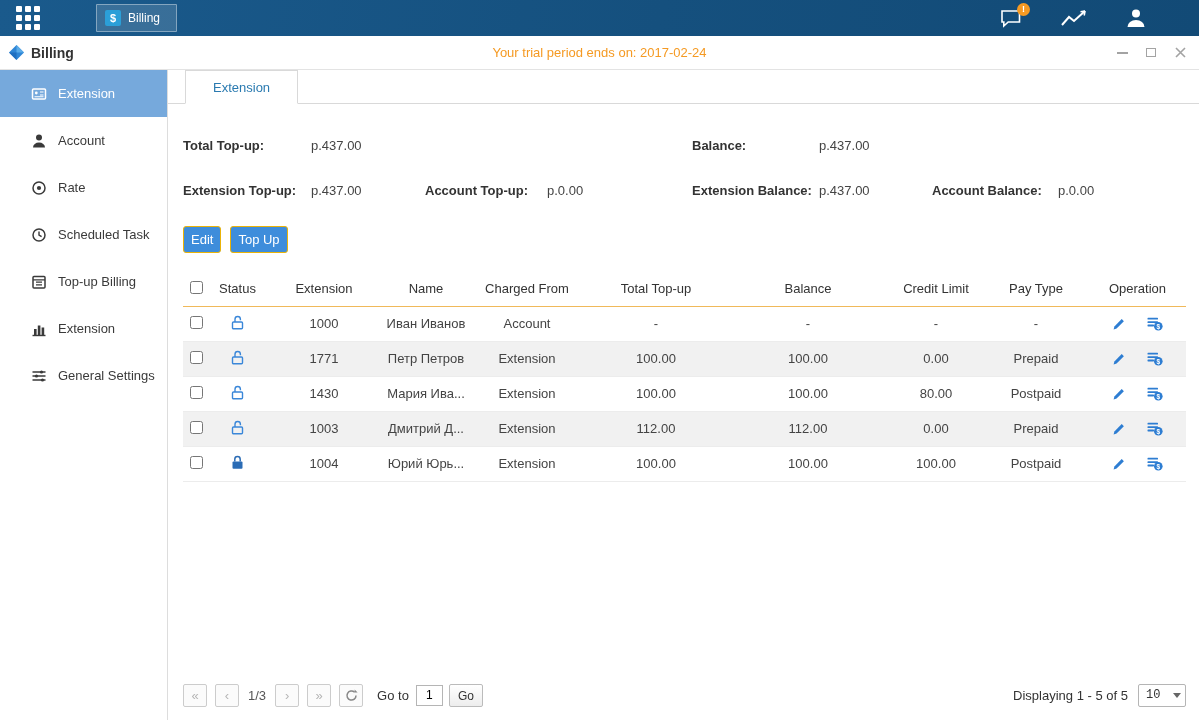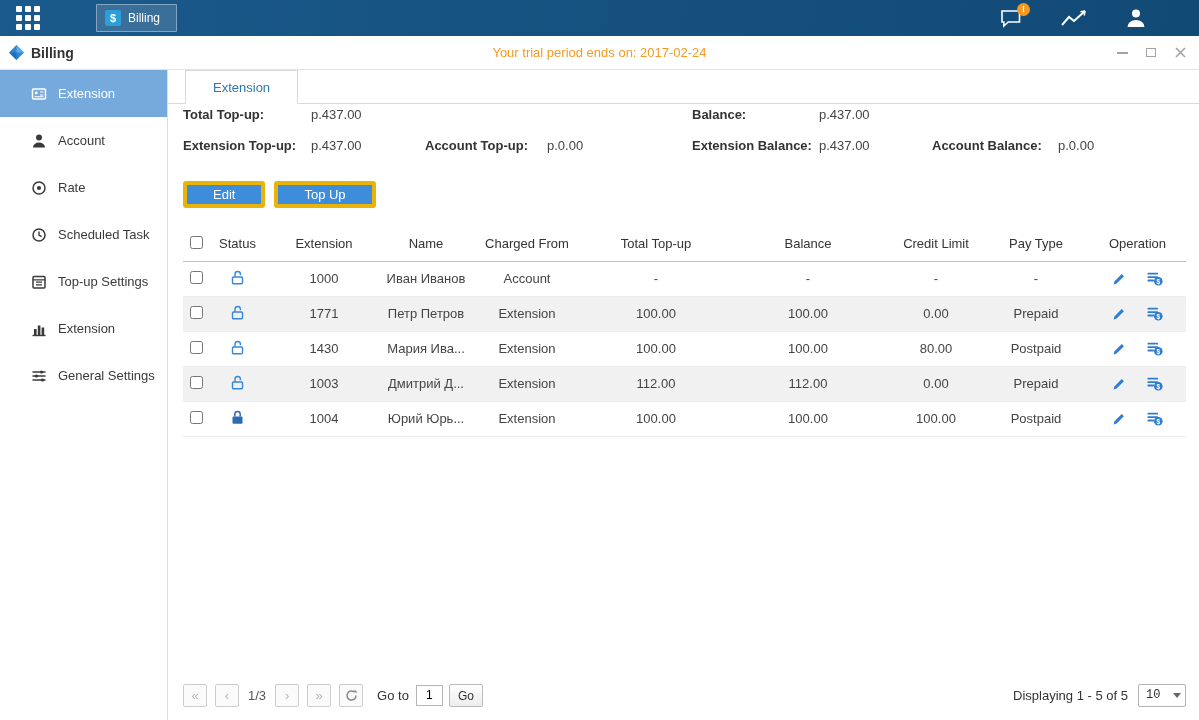--- a/index.html
+++ b/index.html
@@ -45,30 +45,30 @@
   .main { flex:1; min-width:0; display:flex; flex-direction:column; }
 
   
   .tabstrip { height:34px; border-bottom:1px solid #d9d9d9; display:flex; align-items:flex-end; }
   .page-tab { margin-left:17px; margin-bottom:-1px; height:34px; line-height:33px; padding:0 27px;
     background:#fff; border:1px solid #d9d9d9; border-bottom:1px solid #fff; color:#2a7ab0;
     font-size:13px; cursor:pointer; }
 
   
   .content { flex:1; display:flex; flex-direction:column; padding:0 13px 10px 15px; min-height:0; }
-  .summary { margin-top:2px; display:grid; row-gap:13px; line-height:18px;
+  .summary { margin-top:33px; display:grid; row-gap:27px; line-height:18px;
     grid-template-columns:128px 114px 122px 145px 127px 113px 126px 1fr; }
   .summary .lab { font-weight:bold; color:#333; }
   .summary .val { color:#444; }
   .c1{grid-column:1} .c2{grid-column:2} .c3{grid-column:3} .c4{grid-column:4}
   .c5{grid-column:5} .c6{grid-column:6} .c7{grid-column:7} .c8{grid-column:8}
 
   .btn-row { margin-top:26px; display:flex; gap:9px; }
-  .btn-blue { background:#3e8ddb; border:4px solid #eab308; color:#fff; font-size:13px;
-    height:27px; padding:0 26px; border-radius:3px; cursor:pointer;
+  .btn-blue { background:#3e8ddb; border:1px solid #eab308; color:#fff; font-size:13px;
+    height:27px; padding:0 7px; border-radius:3px; cursor:pointer;
     font-family:"Liberation Sans", sans-serif; }
 
   table { margin-top:19px; width:100%; border-collapse:collapse; table-layout:fixed; }
   thead th { height:34px; font-weight:normal; color:#333; font-size:13px; text-align:center;
     border-bottom:1px solid #f0b95a; }
   tbody td { height:35px; text-align:center; color:#444; font-size:13px;
     border-bottom:1px solid #ececec; overflow:hidden; white-space:nowrap; }
   tbody tr:nth-child(even) { background:#f1f1f1; }
   input[type=checkbox] { width:13px; height:13px; cursor:pointer; }
   .ops span { display:inline-flex; cursor:pointer; vertical-align:middle; }
@@ -194,21 +194,21 @@
         <circle cx="8" cy="8" r="6" fill="none" stroke="currentColor" stroke-width="1.5"></circle>
         <path d="M8 4.5V8l2.6 1.7" fill="none" stroke="currentColor" stroke-width="1.4"></path>
       </svg>
       <span>Scheduled Task</span>
     </div>
     <div class="side-item">
       <svg width="16" height="16" viewBox="0 0 16 16">
         <rect x="2" y="2.5" width="12" height="11.5" rx="1" fill="none" stroke="currentColor" stroke-width="1.5"></rect>
         <path d="M2 5.8h12M5 8.2h6M5 10.8h6" stroke="currentColor" stroke-width="1.2"></path>
       </svg>
-      <span>Top-up Settings</span>
+      <span>Top-up Billing</span>
     </div>
     <div class="side-item">
       <svg width="16" height="16" viewBox="0 0 16 16">
         <path d="M1.5 14.5h13" stroke="currentColor" stroke-width="1.4"></path>
         <rect x="3" y="8" width="2.6" height="6" fill="currentColor"></rect>
         <rect x="6.8" y="4.5" width="2.6" height="9.5" fill="currentColor"></rect>
         <rect x="10.6" y="6.5" width="2.6" height="7.5" fill="currentColor"></rect>
       </svg>
       <span>Extension</span>
     </div>

